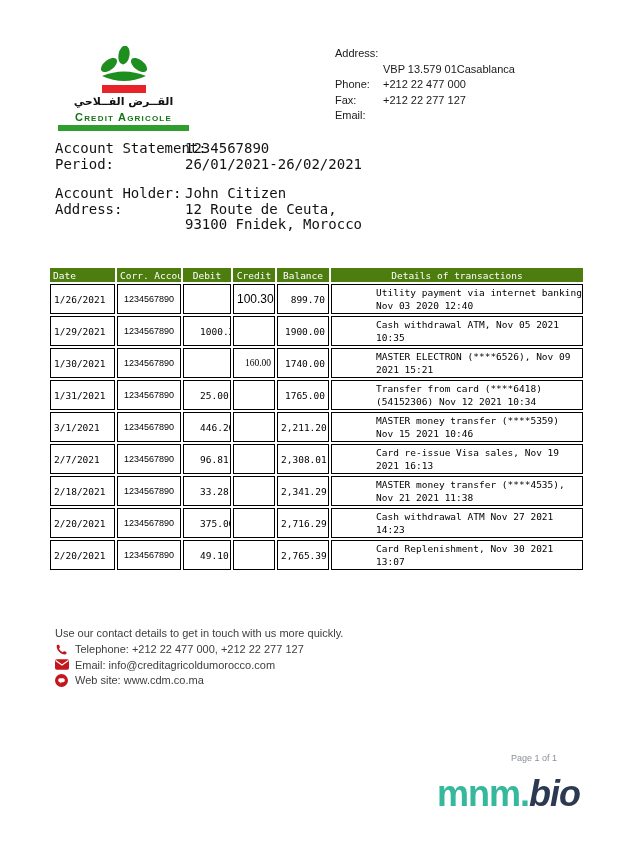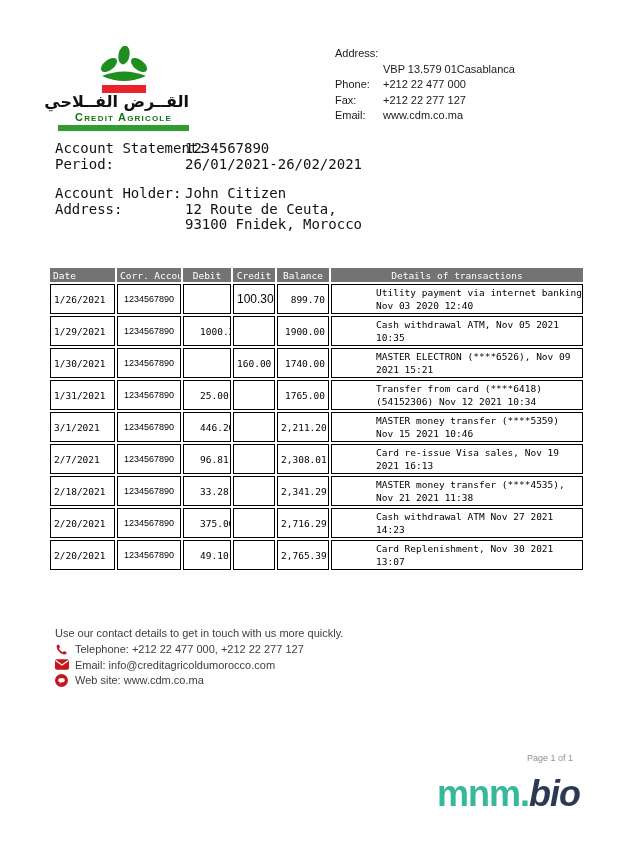--- a/index.html
+++ b/index.html
@@ -7,21 +7,21 @@
   .page {
     position:relative; width:627px; height:850px; background:#ffffff;
     font-family:"Liberation Sans", sans-serif; color:#1a1a1a; overflow:hidden;
   }
 
   
   .logo { position:absolute; left:58px; top:46px; width:131px; }
   .logo-leaves { display:block; margin:0 auto 1px auto; width:56px; height:38px; }
   .logo-redbar { width:44px; height:8px; background:#e8232a; margin:0 auto; }
   .logo-arabic {
-    text-align:center; font-size:16px; line-height:18px; color:#111;
+    text-align:center; font-size:11px; line-height:18px; color:#111;
     font-weight:bold; direction:rtl; font-family:"DejaVu Sans", sans-serif;
     white-space:nowrap;
   }
   .logo-name {
     text-align:center; font-variant:small-caps; font-weight:bold;
     color:#157515; font-size:11px; letter-spacing:1.2px; line-height:12px;
   }
   .logo-greenbar { width:131px; height:6px; background:#2f9e2f; margin-top:2px; }
 
   
@@ -42,52 +42,52 @@
   .ai-gap { height:14px; }
 
   
   .tx-table {
     position:absolute; left:48px; top:266px; width:529px;
     border-collapse:separate; border-spacing:2px; table-layout:fixed;
     font-family:"DejaVu Sans Mono","Liberation Mono",monospace;
     font-size:9.5px; color:#000;
   }
   .tx-table th {
-    background:#737373; color:#fff; font-weight:normal; height:14px;
+    background:#4d7c0f; color:#fff; font-weight:normal; height:14px;
     white-space:nowrap; overflow:hidden; padding:1px 3px; text-align:left;
   }
   .tx-table th.center { text-align:center; }
   .tx-table td {
     border:1px solid #000; background:#fff; height:25px;
     padding:1px 3px; vertical-align:middle; white-space:nowrap; overflow:hidden;
   }
   .c-date    { width:65px; }
   .c-acct    { width:64px; }
   .c-debit   { width:48px; }
   .c-credit  { width:42px; }
   .c-balance { width:52px; }
   .c-details { width:252px; }
   td.t-date { text-align:left; }
   td.t-acct { text-align:center; font-family:"Liberation Sans",sans-serif; font-size:9px; }
   td.t-debit { text-align:center;padding-left:16px; }
-  td.t-credit { text-align:right; }
+  td.t-credit { text-align:right;font-family:Liberation Serif, serif; }
   td.t-credit.sans { font-family:"Liberation Sans",sans-serif; font-size:12px; }
   td.t-balance { text-align:right; }
   td.t-details { vertical-align:top; line-height:12.5px; padding-top:2px;padding-left:44px; }
   td.t-details span { display:block; }
 
   
   .footer { position:absolute; left:55px; top:625px; width:420px; font-size:11px; color:#3d3d3d; }
   .f-line { display:flex; align-items:center; height:15.5px; }
   .f-intro { margin-bottom:1px; }
   .f-icon { width:14px; height:12px; margin-right:6px; flex:0 0 14px; display:inline-flex; align-items:center; }
   .f-icon svg { display:block; }
 
   
-  .page-num { position:absolute; left:527px; top:753px; font-size:9px; color:#8a8f99; }
+  .page-num { position:absolute; left:511px; top:753px; font-size:9px; color:#8a8f99; }
   .watermark {
     position:absolute; right:47px; top:756px; font-size:36px; font-weight:bold;
     line-height:50px; letter-spacing:-1px; white-space:nowrap;margin-top:13px;
   }
   .wm-1 { color:#35b89b; }
   .wm-2 { color:#2b3a52; font-style:italic; }
 </style>
 </head>
 <body>
 
@@ -117,21 +117,20 @@
     <div class="bc-row">
       <span class="bc-label">Phone:</span>
       <span class="bc-value">+212 22 477 000</span>
     </div>
     <div class="bc-row">
       <span class="bc-label">Fax:</span>
       <span class="bc-value">+212 22 277 127</span>
     </div>
     <div class="bc-row">
       <span class="bc-label">Email:</span>
-      <span class="bc-value">www.cdm.co.ma</span>
     </div>
   </div>
 
   <div class="account-info">
     <div class="ai-row">
       <span class="ai-label">Account Statement:</span>
       <span class="ai-value">1234567890</span>
     </div>
     <div class="ai-row">
       <span class="ai-label">Period:</span>

